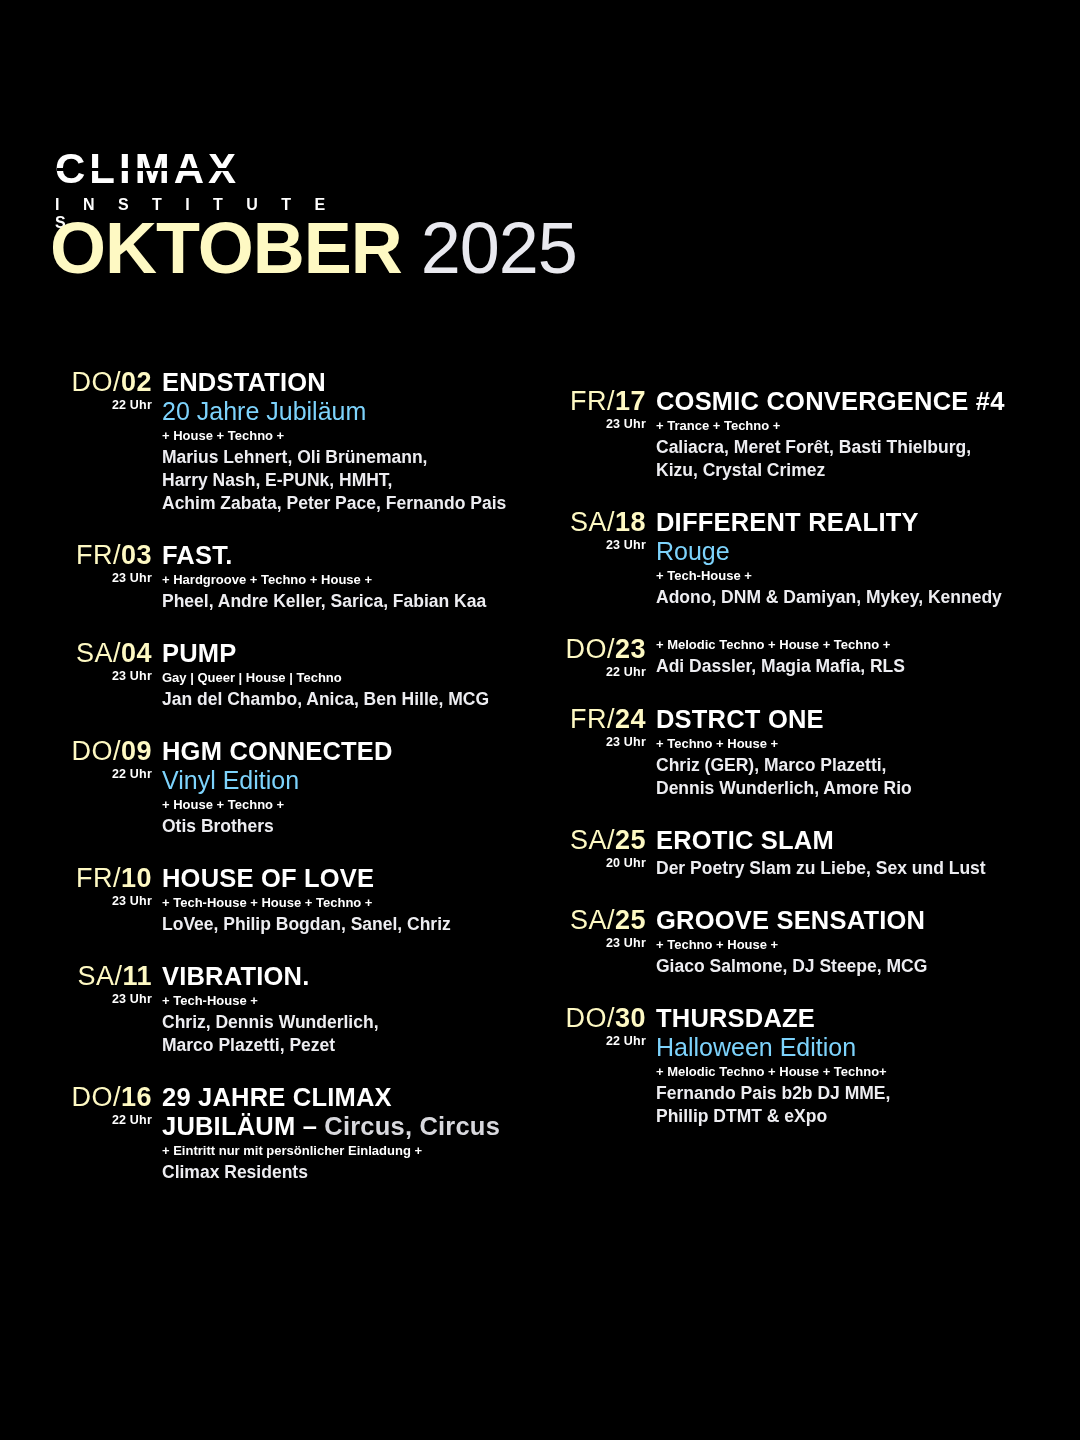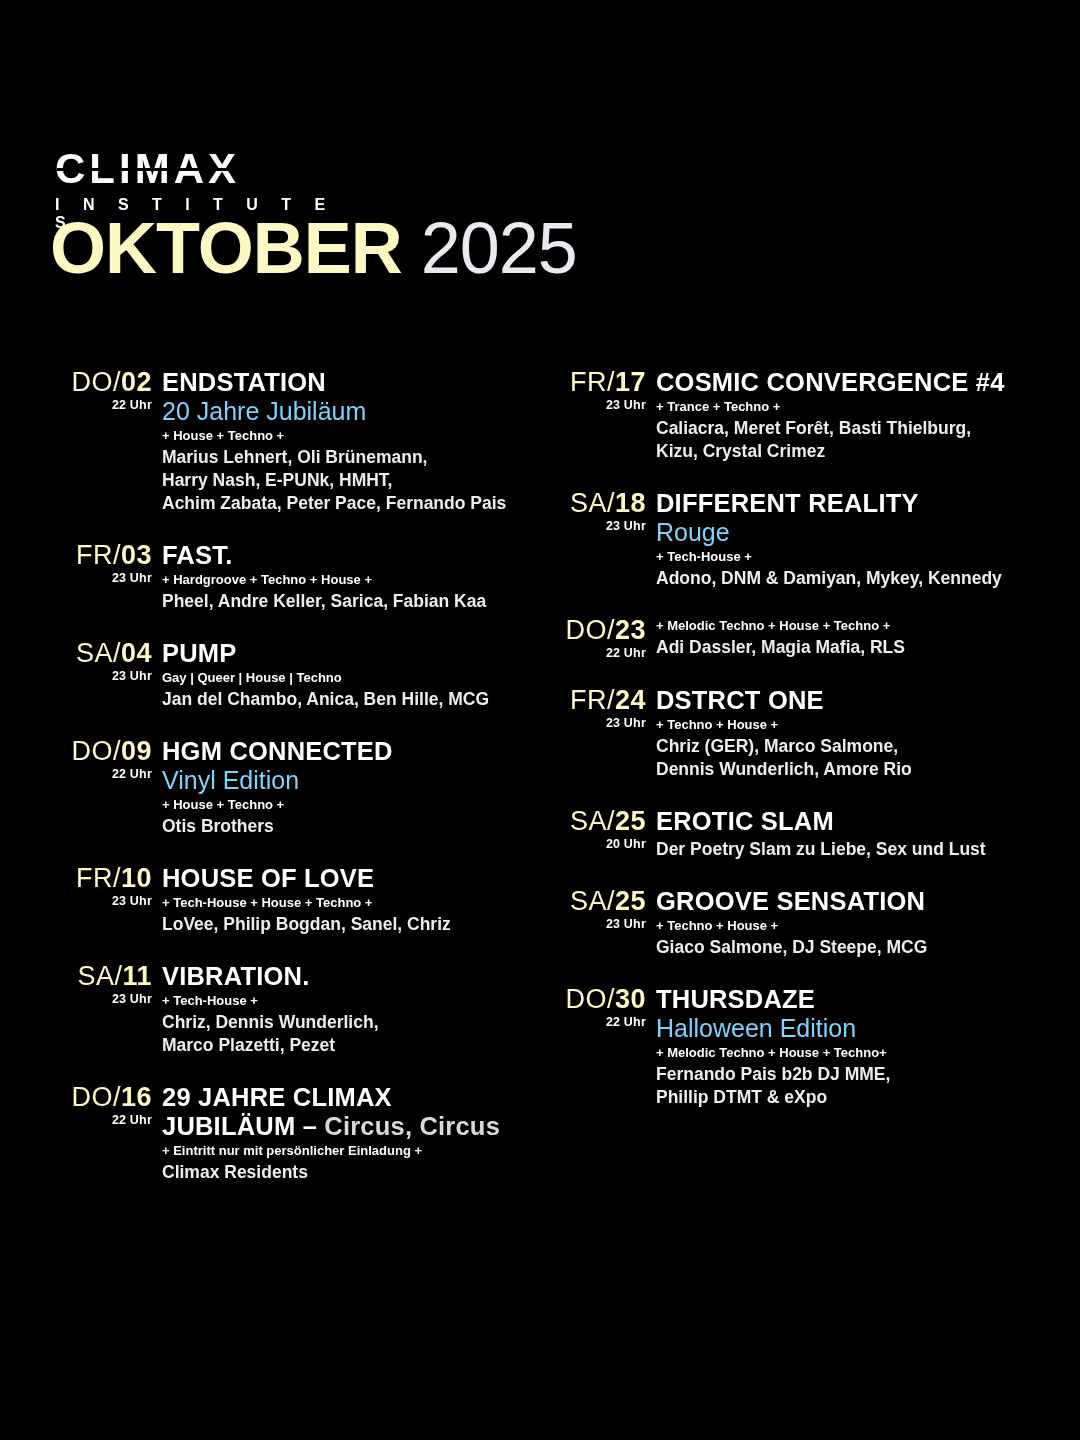--- a/index.html
+++ b/index.html
@@ -72,21 +72,21 @@
     color: #e9e9ef;
     font-weight: normal;
   }
 
   
   .col {
     position: absolute;
     top: 368px;
   }
   .col-left { left: 58px; width: 470px; }
-  .col-right { left: 552px; width: 490px; }
+  .col-right { left: 552px; width: 490px; margin-top: 19px; }
 
   .event {
     display: flex;
     margin-bottom: 26px;
   }
   .date-cell {
     width: 104px;
     flex: 0 0 104px;
     text-align: right;
     padding-right: 10px;
@@ -307,21 +307,21 @@
       </div>
       <div class="event">
         <div class="date-cell">
           <div class="date-line"><span class="day-name">FR</span><span class="sep">/</span><span class="day-num">24</span></div>
           <div class="time">23 Uhr</div>
         </div>
         <div class="info-cell">
           <div class="title">DSTRCT ONE</div>
           <div class="genres">+ Techno + House +</div>
           <div class="lineup">
-            <div>Chriz (GER), Marco Salmone,</div>
+            <div>Chriz (GER), Marco Plazetti,</div>
             <div>Dennis Wunderlich, Amore Rio</div>
           </div>
         </div>
       </div>
       <div class="event">
         <div class="date-cell">
           <div class="date-line"><span class="day-name">SA</span><span class="sep">/</span><span class="day-num">25</span></div>
           <div class="time">20 Uhr</div>
         </div>
         <div class="info-cell">

